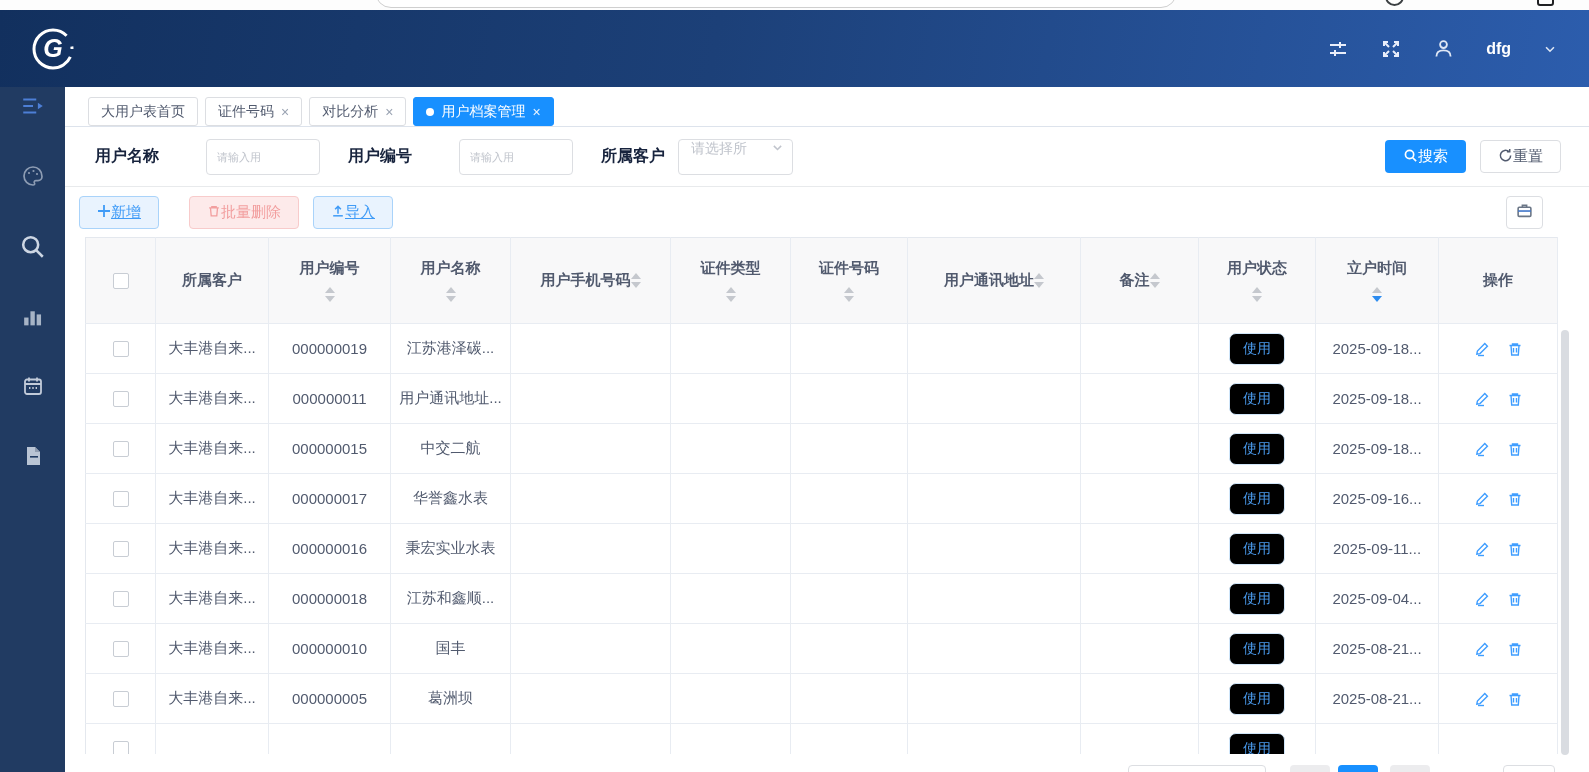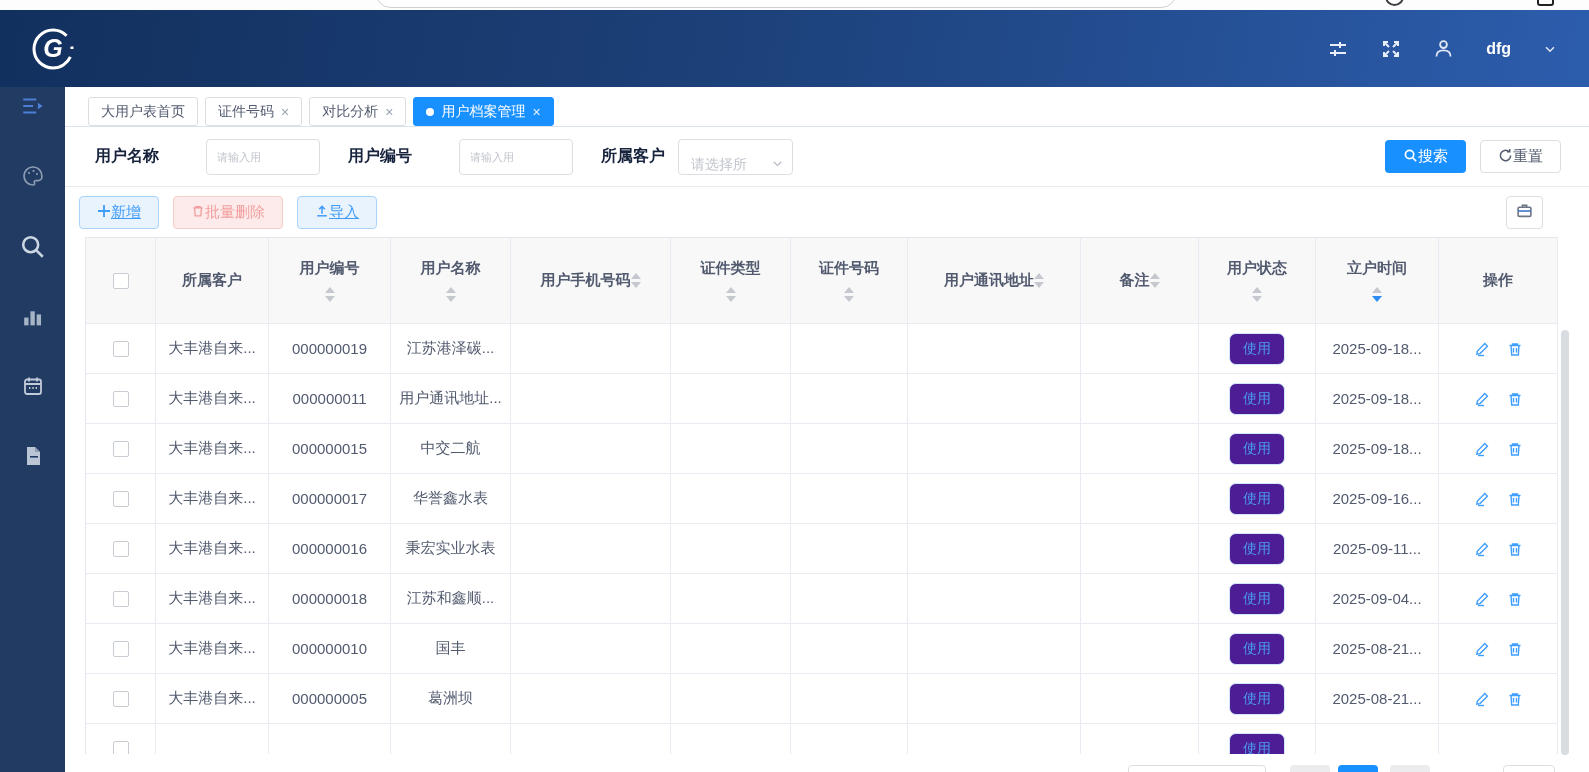--- a/index.html
+++ b/index.html
@@ -43,49 +43,49 @@
   .tab-active .tab-close { color:#eaf4ff; }
   .tab-dot { width:8px; height:8px; border-radius:50%; background:#fff; display:inline-block; }
 
   
   .filter-row { height:60px; display:flex; align-items:center; padding:0 28px 0 30px; border-bottom:1px solid #e8eaec; }
   .field { display:flex; align-items:center; margin-right:28px; }
   .field-label { font-size:16px; font-weight:700; color:#17233d; margin-right:13px; }
   .field-input { width:114px; height:36px; border:1px solid #dcdee2; border-radius:4px; padding:0 10px; font-size:11px; color:#6d28d9; outline:none;margin-left:34px; }
   .field-input::placeholder { color:#c0c4cc; }
   .field-select { width:115px; height:36px; border:1px solid #dcdee2; border-radius:4px; padding:0 8px 0 12px;
-    display:flex; align-items:flex-end; justify-content:space-between; cursor:pointer; background:#fff; }
+    display:flex; align-items:flex-start; justify-content:space-between; cursor:pointer; background:#fff; }
   .select-ph { color:#c0c4cc; font-size:14px; }
   .filter-actions { margin-left:auto; display:flex; align-items:center; gap:14px; }
   .btn { display:flex; align-items:center; gap:0; height:33px; padding:0 17px; border-radius:4px; font-size:15px; cursor:pointer; border:1px solid transparent; }
   .btn-search { background:#1890ff; color:#fff; }
   .btn-reset { background:#fff; color:#515a6e; border-color:#dcdee2; }
 
   
   .toolbar { height:50px; display:flex; align-items:center; padding:0 32px 0 14px; }
   .toolbar .btn { margin-right:14px; }
   .btn-add, .btn-import { background:#e9f3fe; border-color:#a9d3fa; color:#3f9bf7;text-decoration:underline; }
-  .btn-del { background:#fdeaea; border-color:#f8cbcb; color:#f29e9e; }
+  .btn-del { background:#fdeaea; border-color:#f8cbcb; color:#f29e9e;margin-left:16px; }
   .btn-box { margin-left:auto; margin-right:0; width:37px; height:33px; padding:0; justify-content:center; background:#fff; border-color:#dcdee2; }
 
   
   .table-wrap { margin-left:20px; width:1474px; height:517px; overflow:hidden; }
   table { border-collapse:collapse; table-layout:fixed; width:1472px; }
   th, td { border-right:1px solid #e8ecf2; border-bottom:1px solid #e8ecf2; text-align:center; }
   table { border:1px solid #e4e8ee; }
   thead th { height:86px; background:#f8f8f9; font-size:15px; font-weight:700; color:#515a6e; }
   tbody td { height:50px; font-size:15px; color:#515a6e; background:#fff; }
   .h-stack { display:flex; flex-direction:column; align-items:center; justify-content:center; gap:9px; }
   .h-inline { display:flex; align-items:center; justify-content:center; }
   .carets { display:flex; flex-direction:column; align-items:center; gap:3px; }
   .c-up { width:0; height:0; border-left:5px solid transparent; border-right:5px solid transparent; border-bottom:6px solid #c5c8ce; }
   .c-down { width:0; height:0; border-left:5px solid transparent; border-right:5px solid transparent; border-top:6px solid #c5c8ce; }
   .c-active { border-top-color:#2d8cf0; }
   .checkbox { width:16px; height:16px; border:1px solid #c8cdd4; border-radius:2px; background:#fff; margin:0 auto; cursor:pointer; }
-  .badge { display:inline-block; padding:6px 13px; border-radius:7px; background:#4c1d95; border:1px solid #d0e6fa; color:#4a9cf0; font-size:14px; cursor:pointer; }
+  .badge { display:inline-block; padding:6px 13px; border-radius:7px; background:#000000; border:1px solid #d0e6fa; color:#4a9cf0; font-size:14px; cursor:pointer; }
   .op-icons { display:flex; align-items:center; justify-content:center; gap:17px; }
   .op-icons span { display:flex; cursor:pointer; }
 
   
   .vscroll { position:absolute; left:1496px; top:243px; width:8px; height:425px; background:#d9dce1; border-radius:4px; }
 
   
   .pagination { position:absolute; top:678px; left:0; right:0; height:50px; }
   .pg-select { position:absolute; left:1063px; top:0; width:138px; height:32px; border:1px solid #dcdee2; border-radius:4px; background:#fff; cursor:pointer; }
   .pg-prev { position:absolute; left:1225px; top:0; width:40px; height:30px; background:#ececee; border-radius:4px; cursor:pointer; }

